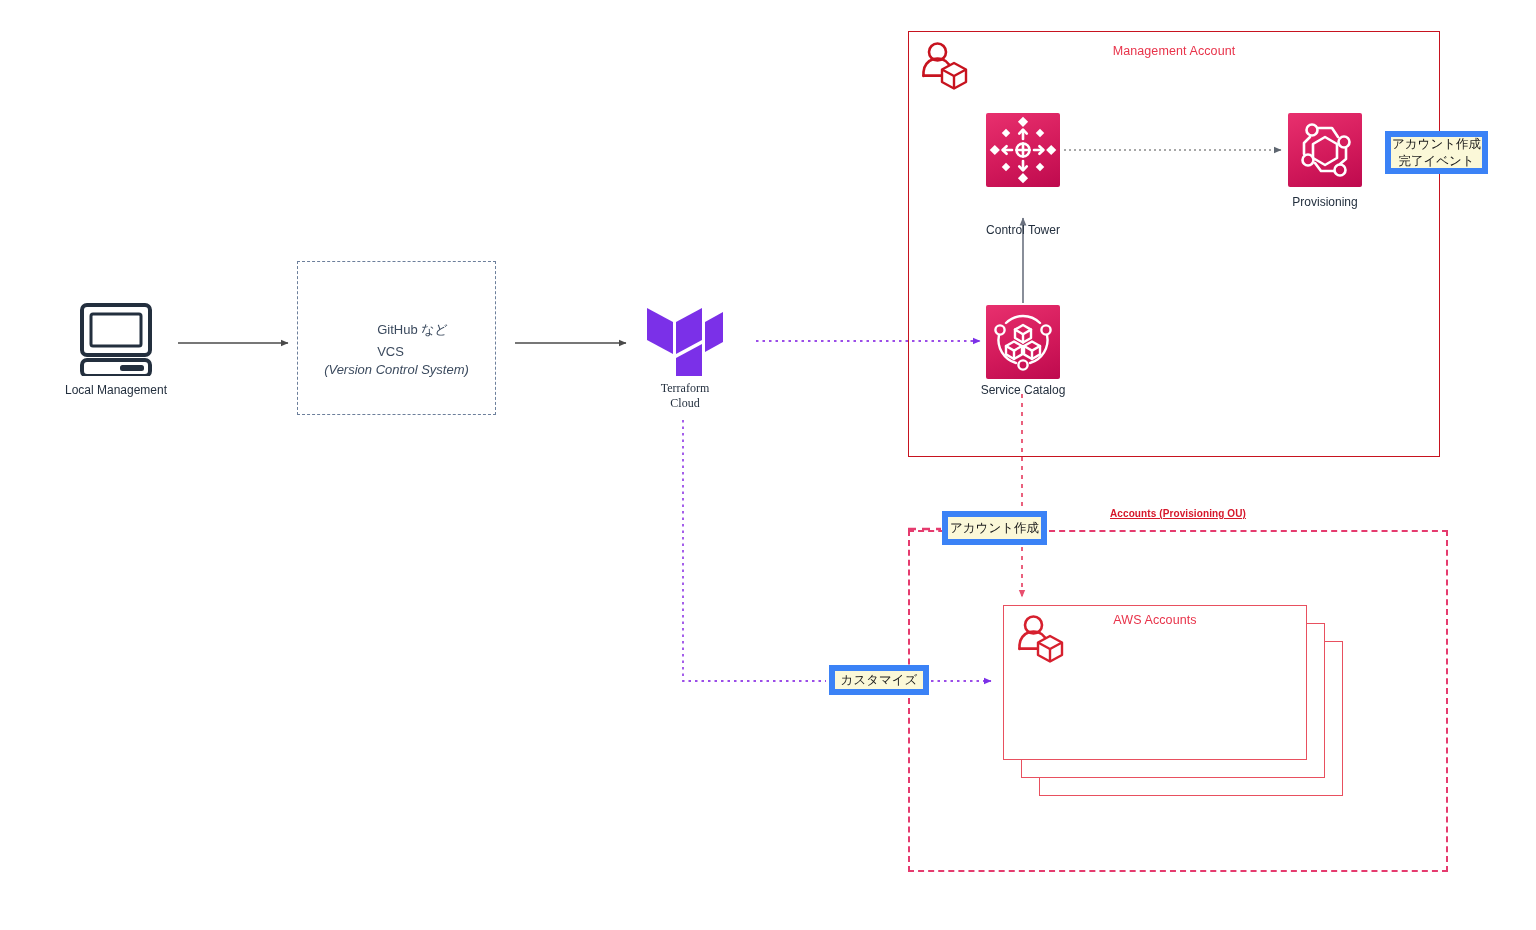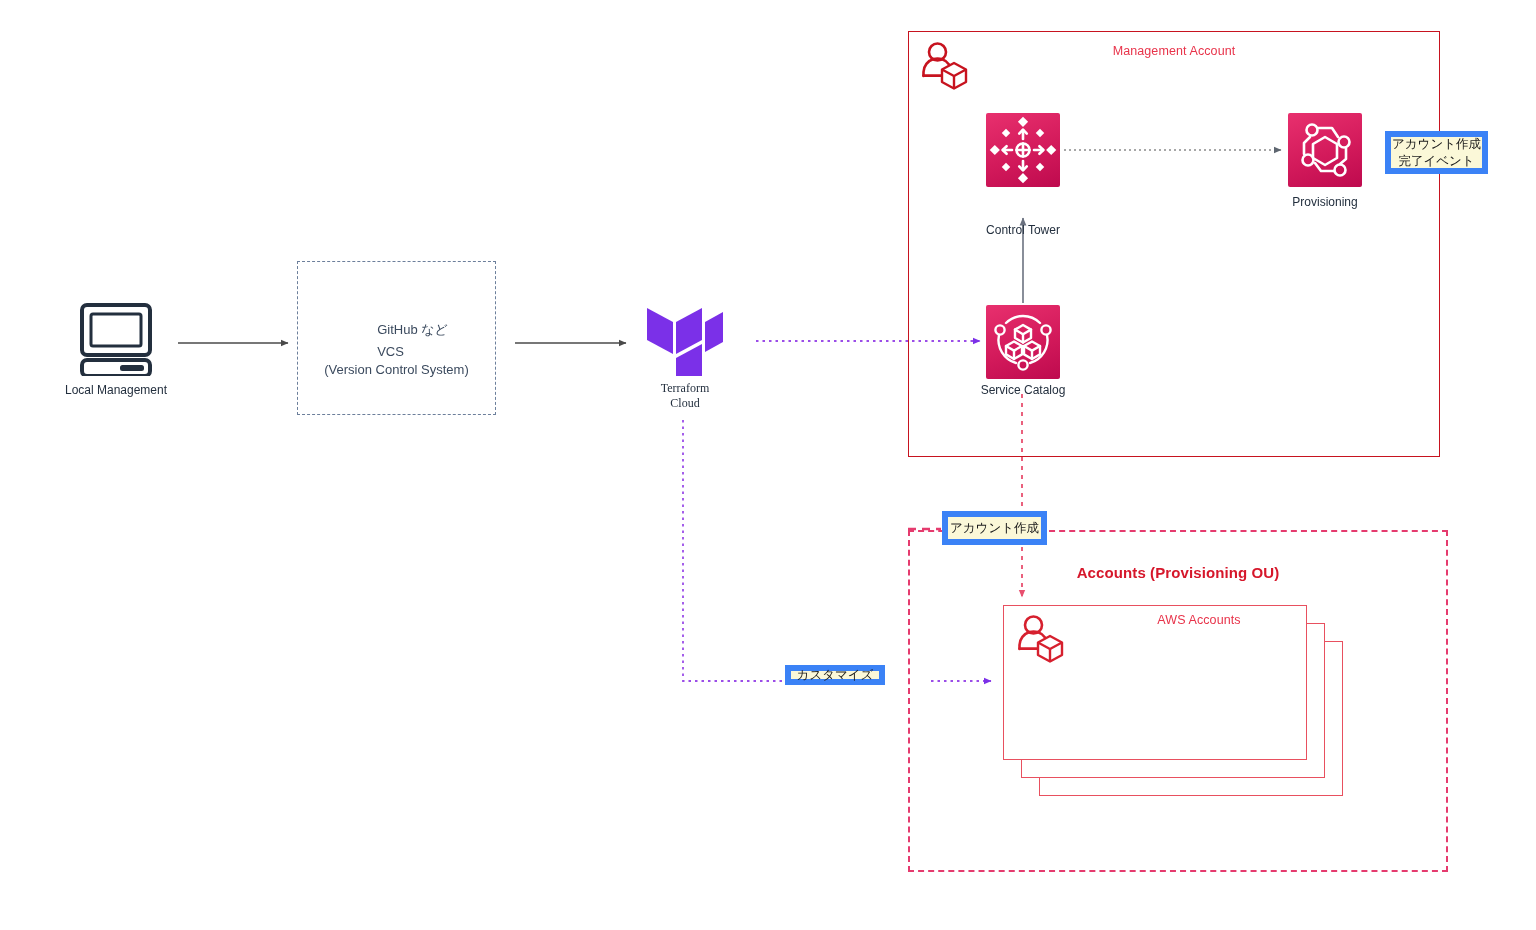--- a/index.html
+++ b/index.html
@@ -56,26 +56,27 @@
     left: 908px;
     top: 530px;
     width: 540px;
     height: 342px;
     border: 2.4px dashed #E53B6E;
     box-sizing: border-box;
     background: transparent;
   }
   #ou-title {
     left: 908px;
-    top: 564px;
+    top: 508px;
     width: 540px;
     text-align: center;
     color: #D6172B;
-    font-size: 15px;
+    font-size: 10px;
     font-weight: bold;
+    text-decoration: underline;
   }
   
   #vcs-box {
     left: 297px;
     top: 261px;
     width: 199px;
     height: 154px;
     border: 1.3px dashed #6C7F9B;
     box-sizing: border-box;
     background: transparent;
@@ -83,21 +84,21 @@
   .vcs-text {
     position: absolute;
     width: 199px;
     text-align: center;
     color: #3B4A5E;
     font-size: 13px;
     line-height: 20px;
   }
   #vcs-line1 { left: 297px; top: 320px; margin-left: 16px; }
   #vcs-line2 { left: 291px; top: 342px; }
-  #vcs-line3 { left: 297px; top: 360px; }
+  #vcs-line3 { left: 297px; top: 360px; font-style: italic; }
 
   
   .aws-icon {
     position: absolute;
     width: 74px;
     height: 74px;
     border-radius: 2px;
     background: linear-gradient(160deg, #E8306E 0%, #D31A5B 55%, #BE0A4E 100%);
   }
   .node-label {
@@ -118,21 +119,20 @@
   #acct-card-3 { left: 1039px; top: 641px; width: 304px; height: 155px; }
   #acct-card-2 { left: 1021px; top: 623px; width: 304px; height: 155px; }
   #acct-card-1 { left: 1003px; top: 605px; width: 304px; height: 155px; }
   #aws-accounts-title {
     left: 1003px;
     top: 613px;
     width: 304px;
     text-align: center;
     color: #E8334A;
     font-size: 12.5px;
-    padding-left: 44px;
   }
   
   .note {
     position: absolute;
     background: #FBF8D8;
     border: 6px solid #3b82f6;
     color: #1A1A1A;
     font-size: 12.5px;
     line-height: 17px;
     text-align: center;
@@ -148,24 +148,24 @@
     width: 103px;
     height: 43px;
   }
   #note-create {
     left: 942px;
     top: 511px;
     width: 105px;
     height: 34px;
   }
   #note-customize {
-    left: 785px;
+    left: 829px;
     top: 665px;
     width: 100px;
-    height: 20px;
+    height: 30px;
   }
   
   .icon-svg { display: block; }
 </style>
 </head>
 <body>
 
 <div id="canvas">
 
   <div class="node" id="mgmt-account-box"></div>

